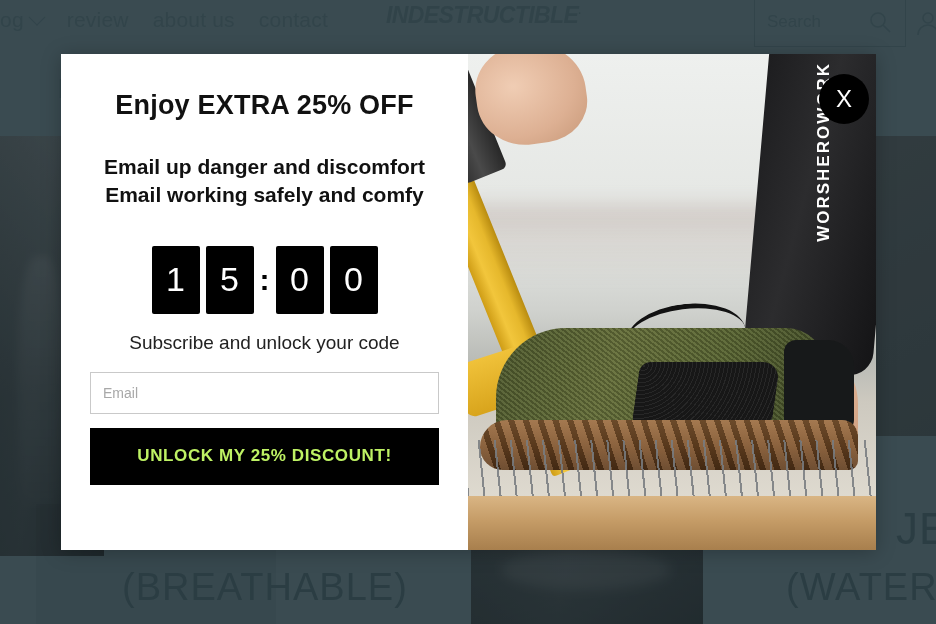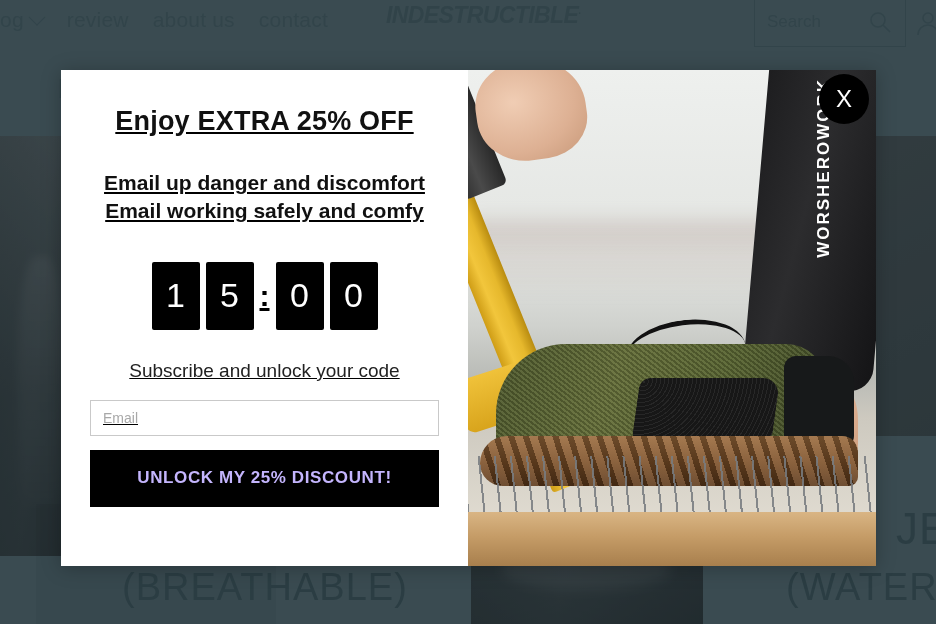--- a/index.html
+++ b/index.html
@@ -191,27 +191,26 @@
   #overlay-scrim {
     position: absolute;
     inset: 0;
     background: rgba(19, 38, 44, 0.46);
     z-index: 5;
   }
 
   
   #promo-modal {
     position: absolute;
-    left: 61px; top: 70px;
+    left: 61px; top: 54px;
     width: 815px; height: 496px;
     background: #ffffff;
     display: flex;
     z-index: 6;
     box-shadow: 0 2px 18px rgba(0,0,0,0.25);
-    text-decoration: underline;
   }
   #modal-left {
     width: 407px;
     height: 100%;
     position: relative;
     box-sizing: border-box;
     padding: 0 28px;
     background: #fff;
   }
   #headline {
@@ -255,44 +254,44 @@
   .digit-sep {
     color: #000;
     font-size: 30px;
     font-weight: bold;
     width: 10px;
     text-align: center;
   }
 
   #subscribe-label {
     margin: 0;
-    padding-top: 30px;
+    padding-top: 18px;
     text-align: center;
     font-size: 19px;
     color: #222;
   }
   #email-field {
     display: block;
     margin: 18px auto 0 auto;
-    width: 349px; height: 36px;
+    width: 349px; height: 42px;
     box-sizing: border-box;
     border: 1px solid #c9c9c9;
     padding: 0 12px;
     font-size: 14px;
     color: #333;
     font-family: "Liberation Sans", sans-serif;
     outline: none;
   }
   #email-field::placeholder { color: #a8a8a8; }
   #unlock-button {
     display: block;
     margin: 14px auto 0 auto;
     width: 349px; height: 57px;
     background: #000;
-    color: #c4b5fd;
+    color: #bef264;
     border: 0;
     font-size: 17px;
     font-weight: bold;
     letter-spacing: 0.6px;
     font-family: "Liberation Sans", sans-serif;
     cursor: pointer;
   }
 
   
   #modal-photo {

